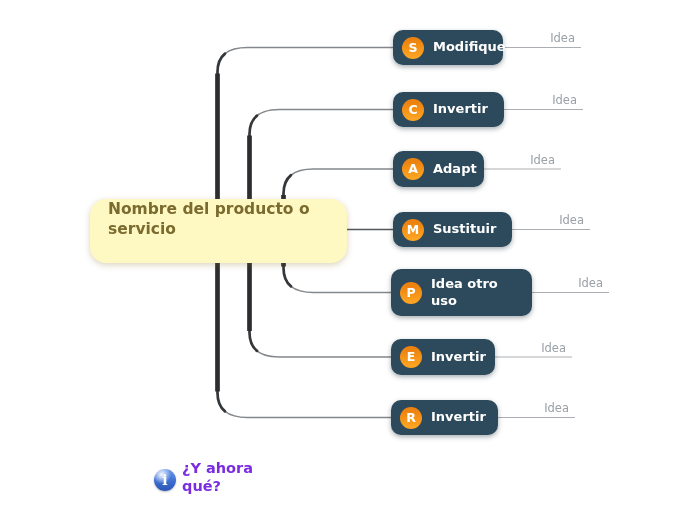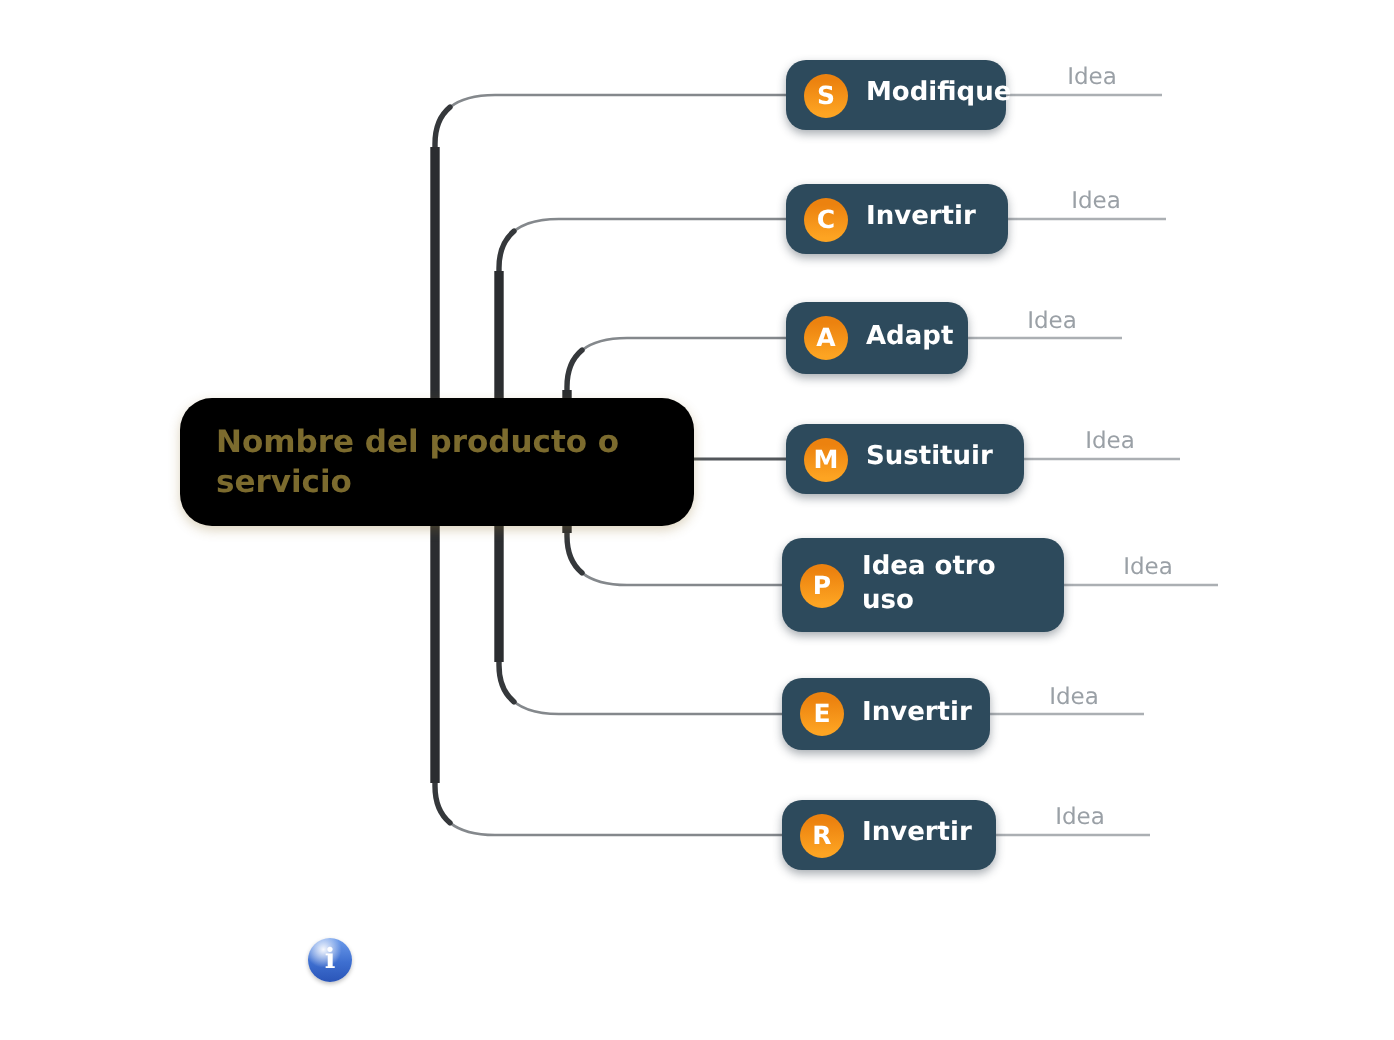--- a/index.html
+++ b/index.html
@@ -3,38 +3,38 @@
 <meta charset="utf-8">
 <style>
   html,body{margin:0;padding:0;background:#ffffff;}
   .canvas{
     position:relative;width:697px;height:520px;background:#ffffff;overflow:hidden;
     font-family:"DejaVu Sans","Liberation Sans",sans-serif;
   }
   svg.wires{position:absolute;left:0;top:0;z-index:1;}
   .central{
     position:absolute;left:90px;top:199px;width:257px;height:64px;box-sizing:border-box;
-    background:#000000;border-radius:16px;display:flex;align-items:center;
+    background:#fef9c3;border-radius:16px;display:flex;
     padding:0 18px;color:#7c6b2e;font-weight:bold;font-size:15.5px;line-height:1.3;
     box-shadow:0 2px 6px rgba(140,110,40,.30);z-index:2;cursor:default;
   }
   .topic{
     position:absolute;box-sizing:border-box;background:#2d4a5c;border-radius:10px;
     display:flex;align-items:center;gap:9px;padding:0 10px 0 9px;
     color:#ffffff;font-weight:bold;font-size:13px;line-height:1.25;
     box-shadow:0 2px 5px rgba(25,40,52,.38);z-index:2;cursor:default;
   }
   .badge{
     width:22px;height:22px;border-radius:50%;flex-shrink:0;
     background:linear-gradient(180deg,#ec820f 15%,#fda422 90%);
     display:flex;align-items:center;justify-content:center;
     font-size:12.5px;color:#ffffff;font-weight:bold;
   }
   .idea-label{
-    position:absolute;width:58px;text-align:center;font-size:11.5px;
+    position:absolute;width:58px;text-align:right;font-size:11.5px;
     color:#9aa0a6;font-weight:normal;z-index:2;cursor:pointer;
   }
   .float-topic{position:absolute;left:154px;top:460px;display:flex;gap:6px;z-index:2;}
   .info-icon{
     width:22px;height:22px;border-radius:50%;flex-shrink:0;margin-top:9px;
     background:
       radial-gradient(circle at 35% 26%, rgba(255,255,255,.95), rgba(255,255,255,0) 42%),
       linear-gradient(180deg,#6d9ceb 0%,#3e6fd0 55%,#2a55b8 100%);
     display:flex;align-items:center;justify-content:center;
     color:#ffffff;font-family:"DejaVu Serif",serif;font-weight:bold;font-size:14px;
@@ -116,14 +116,15 @@
       <div class="idea-label" style="left: 519px; top: 93px;">Idea</div>
       <div class="idea-label" style="left: 497px; top: 152.5px;">Idea</div>
       <div class="idea-label" style="left: 526px; top: 213px;">Idea</div>
       <div class="idea-label" style="left: 545px; top: 276px;">Idea</div>
       <div class="idea-label" style="left: 508px; top: 340.5px;">Idea</div>
       <div class="idea-label" style="left: 511px; top: 401px;">Idea</div>
     </div>
 
   <div class="float-topic">
     <span class="info-icon">i</span>
+    <span class="float-label">¿Y ahora qué?</span>
   </div>
 </div>
 
 </body></html>

